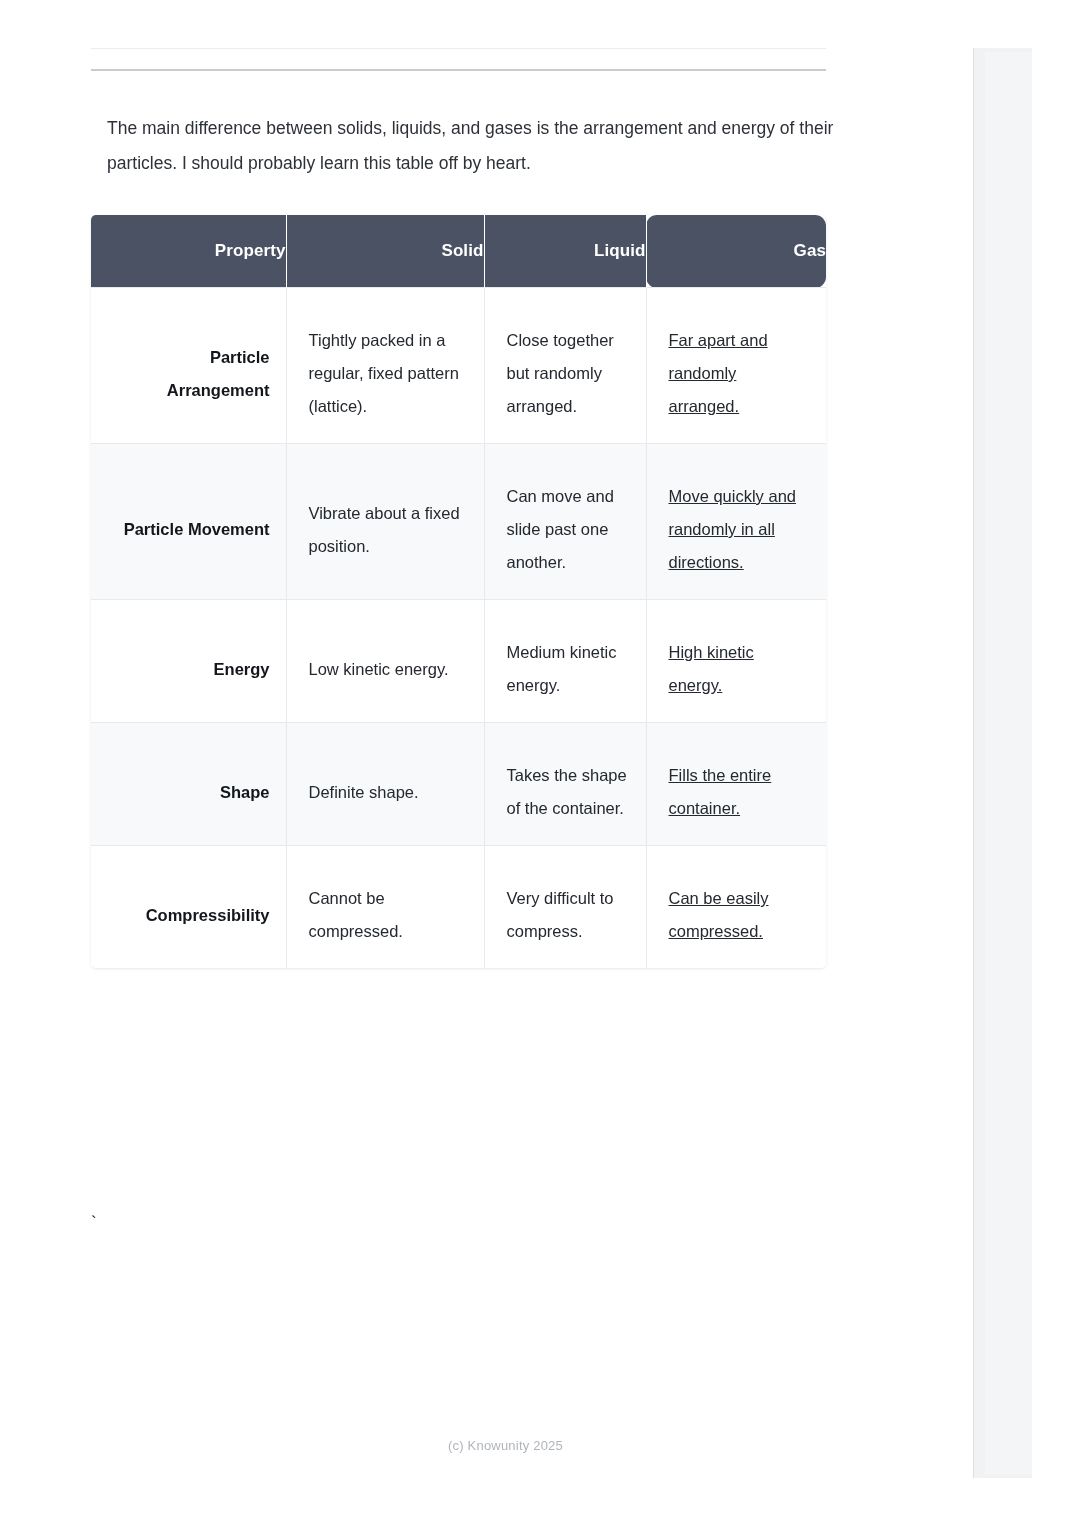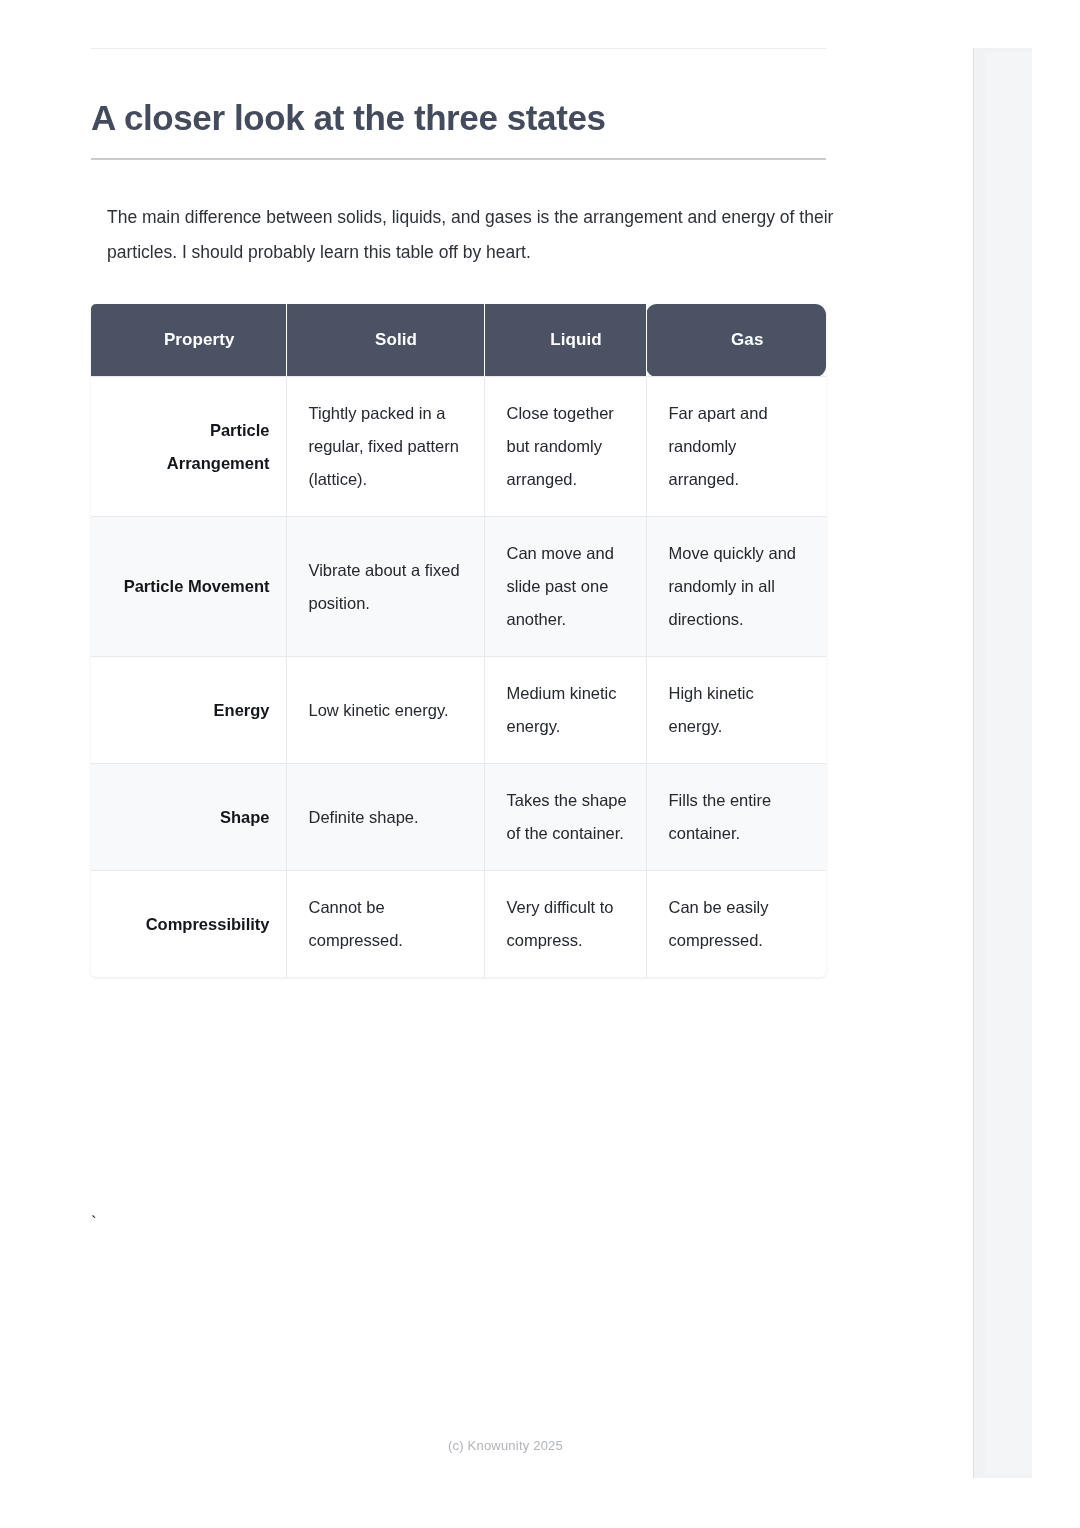--- a/index.html
+++ b/index.html
@@ -99,38 +99,38 @@
   table.states-table col.c-prop { width: 195px; }
   table.states-table col.c-sol  { width: 198px; }
   table.states-table col.c-liq  { width: 162px; }
   table.states-table col.c-gas  { width: 180px; }
 
   thead th {
     background: #4a5264;
     color: #ffffff;
     font-size: 17px;
     font-weight: bold;
-    text-align: center;
+    text-align: right;
     padding: 26px 0 26px 22px;
     border-right: 1px solid #ffffff;
     vertical-align: middle;
     letter-spacing: 0.1px;
   }
   thead th:last-child { border-right: none; border-radius: 11px; }
 
   tbody td {
     font-size: 16.5px;
     line-height: 33px;
     color: #24282f;
     vertical-align: middle;
-    padding: 20px 16px 20px 22px;
+    padding: 36px 16px 20px 22px;
     border-right: 1px solid #e7e9ec;
     border-top: 1px solid #e7e9ec;
   }
-  tbody td:last-child { border-right: none; }
+  tbody td:last-child { border-right: none; text-decoration: underline; }
 
   tbody tr:nth-child(odd)  { background: #ffffff; }
   tbody tr:nth-child(even) { background: #f7f9fa; }
 
   td.prop-cell {
     font-weight: bold;
     color: #13161b;
     line-height: 33px;
     text-align: right;
   }
@@ -162,21 +162,20 @@
 <div class="page">
 
   <div class="side-panel">
     <div class="side-panel-inner"></div>
   </div>
 
   <div class="content">
 
     <div class="top-rule"></div>
 
-    <h1 class="page-title">A closer look at the three states</h1>
 
     <div class="title-rule"></div>
 
     <p class="intro">The main difference between solids, liquids, and gases is the arrangement and energy of their particles. I should probably learn this table off by heart.</p>
 
     <div class="table-wrap">
       <table class="states-table">
         <colgroup>
           <col class="c-prop">
             <col class="c-sol">

